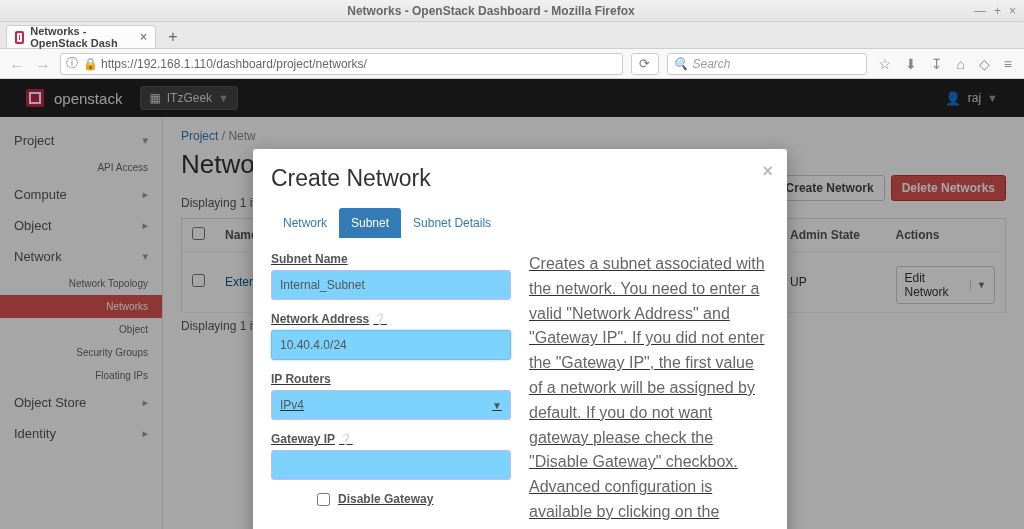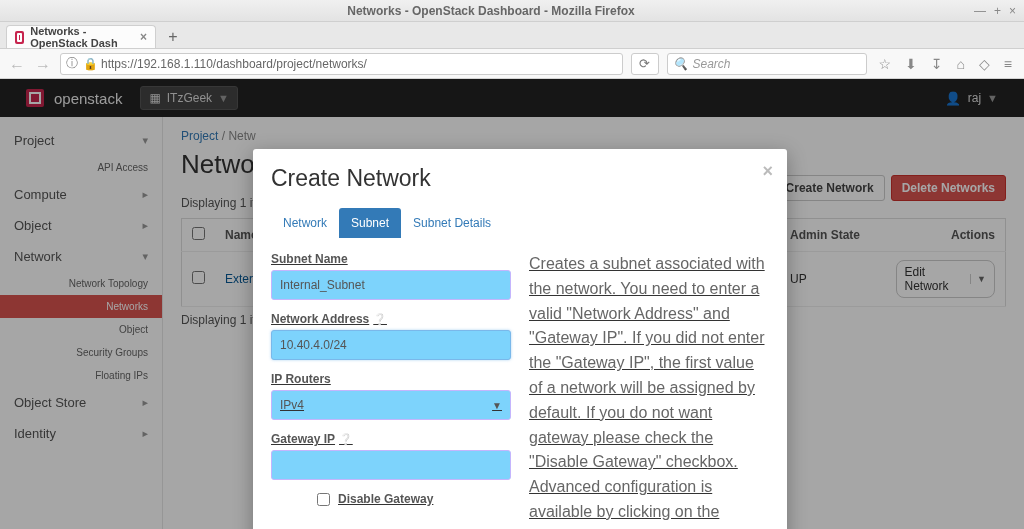--- a/index.html
+++ b/index.html
@@ -53,21 +53,21 @@
   .crumb-link { color: #337ab7; }
   h1.page-title { font-size: 26px; font-weight: 400; margin: 6px 0 16px; color: #333; }
   .list-info { font-size: 12px; color: #555; margin-bottom: 8px; }
   .tbl { width: 100%; border: 1px solid #ddd; border-collapse: collapse; font-size: 12px; }
   .tbl th, .tbl td { padding: 8px 10px; border-bottom: 1px solid #eee; text-align: left; }
   .tbl th { color: #555; font-weight: 600; }
   .tbl .link { color: #075a97; }
   .page-actions { position: absolute; top: 96px; right: 18px; display: flex; gap: 6px; font-weight: bold; }
   .btn-plain { border: 1px solid #ccc; background: #fff; padding: 5px 10px; font-size: 12px; border-radius: 3px; color: #444; }
   .btn-danger { border: 1px solid #c9302c; background: #d9534f; color: #fff; padding: 5px 10px; font-size: 12px; border-radius: 3px; }
-  .row-actions { border: 1px solid #ccc; background: #fff; padding: 4px 8px; font-size: 12px; border-radius: 8px; display: inline-flex; align-items: center; gap: 6px; }
+  .row-actions { border: 1px solid #ccc; background: #fff; padding: 4px 8px; font-size: 12px; border-radius: 3px; display: inline-flex; align-items: center; gap: 6px; margin-top: 6px; }
   .caret-box { border-left: 1px solid #ccc; padding-left: 6px; color: #666; font-size: 9px; }
 
   
   .overlay { position: absolute; inset: 0; background: rgba(0,0,0,0.35); }
   .modal { position: absolute; top: 70px; left: 253px; width: 534px; background: #fff; border-radius: 3px; box-shadow: 0 5px 20px rgba(0,0,0,0.3); }
   .modal-head { padding: 16px 18px 8px; }
   .modal-title { font-size: 23px; font-weight: 400; color: #333; }
   .modal-close { position: absolute; top: 12px; right: 14px; color: #bbb; font-size: 18px; font-weight: bold; }
   .modal-tabs { padding: 8px 18px 0; display: flex; gap: 0; font-size: 12px; }
   .mtab { padding: 8px 12px; color: #337ab7; border-radius: 3px 3px 0 0; }
@@ -195,21 +195,21 @@
       </div>
 
       <div class="list-info">Displaying 1 item</div>
       <table class="tbl">
         <tbody>
             <tr>
           <th style="width:26px;"><input type="checkbox" style=""></th>
           <th>Name</th>
           <th style="width:490px;"></th>
           <th>Admin State</th>
-          <th style="text-align:right; width:120px;">Actions</th>
+          <th style="text-align:left; width:120px;">Actions</th>
         </tr>
         <tr>
           <td><input type="checkbox" style=""></td>
           <td class="link">External</td>
           <td></td>
           <td>UP</td>
           <td>
             <span class="row-actions">
               <span>Edit Network</span>
               <span class="caret-box">▼</span>

